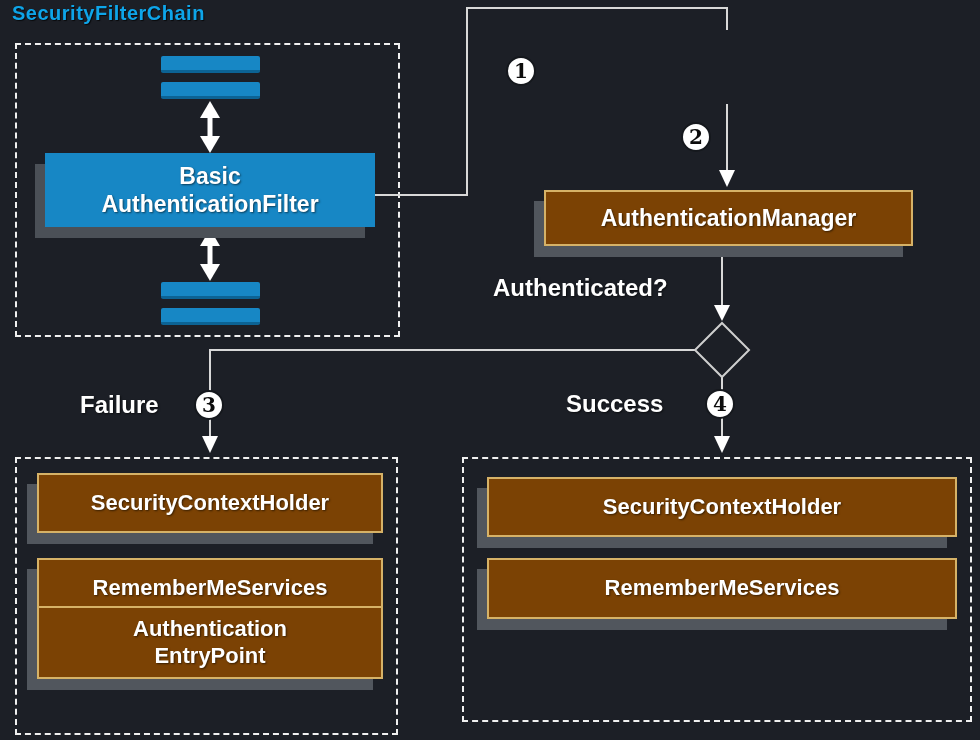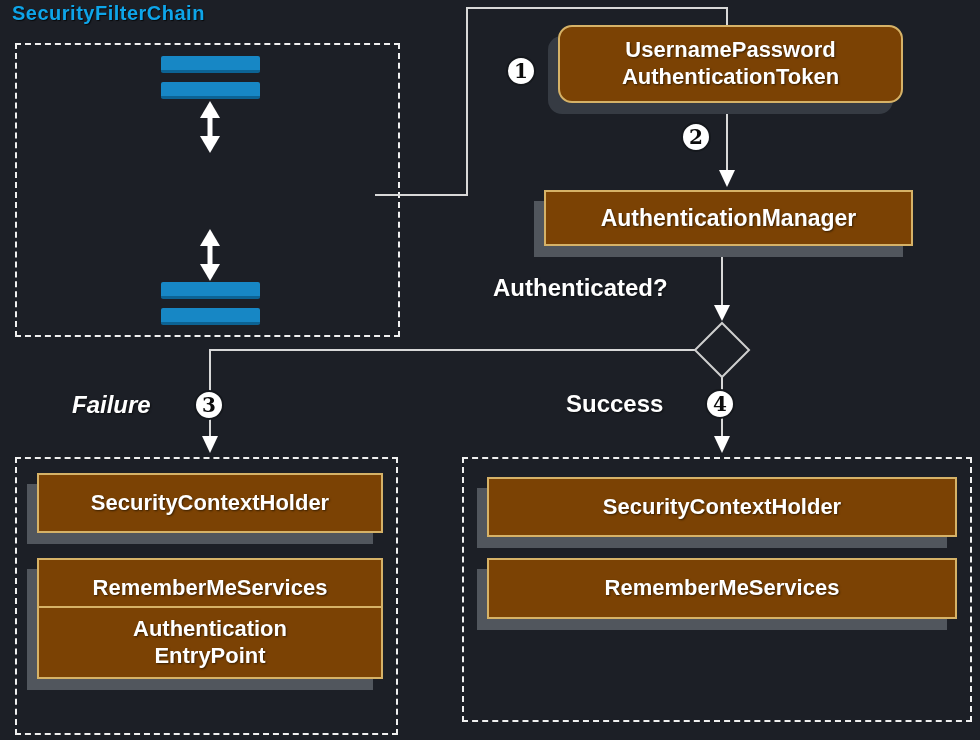--- a/index.html
+++ b/index.html
@@ -137,34 +137,34 @@
 
   <div class="page-title">SecurityFilterChain</div>
 
   <div class="dashed-box" style="left:15px; top:43px; width:385px; height:294px;"></div>
 
   <div class="bar" style="top:56px;"></div>
   <div class="bar" style="top:82px;"></div>
   <div class="bar" style="top:282px;"></div>
   <div class="bar" style="top:308px;"></div>
 
+  <div class="node blue-node" style="left:45px; top:153px; width:330px; height:74px;">Basic
+AuthenticationFilter</div>
 
-  <div class="node brown-node token-node" style="left:558px; top:25px; width:345px; height:78px;">UsernamePassword
-AuthenticationToken</div>
 
   <div class="node brown-node" style="left:544px; top:190px; width:369px; height:56px; font-size:23px;text-align:center;">AuthenticationManager</div>
 
   <div class="flow-label" style="left:493px; top:274px;">Authenticated?</div>
 
   <div class="step-circle" style="left:506px; top:56px;">1</div>
   <div class="step-circle" style="left:681px; top:122px;">2</div>
   <div class="step-circle" style="left:194px; top:390px;">3</div>
   <div class="step-circle" style="left:705px; top:389px;">4</div>
 
-  <div class="flow-label" style="left:72px; top:391px;font-style:italic;">Failure</div>
+  <div class="flow-label" style="left:80px; top:391px;">Failure</div>
   <div class="flow-label" style="left:566px; top:390px;">Success</div>
 
   <div class="dashed-box" style="left:15px; top:457px; width:383px; height:278px;"></div>
   <div class="node brown-node" style="left:37px; top:473px; width:346px; height:60px;">SecurityContextHolder</div>
   <div class="node brown-node" style="left:37px; top:558px; width:346px; height:61px;">RememberMeServices</div>
   <div class="node brown-node" style="left:37px; top:606px; width:346px; height:73px;">Authentication
 EntryPoint</div>
 
   <div class="dashed-box" style="left:462px; top:457px; width:510px; height:265px;"></div>
   <div class="node brown-node" style="left:487px; top:477px; width:470px; height:60px;">SecurityContextHolder</div>

